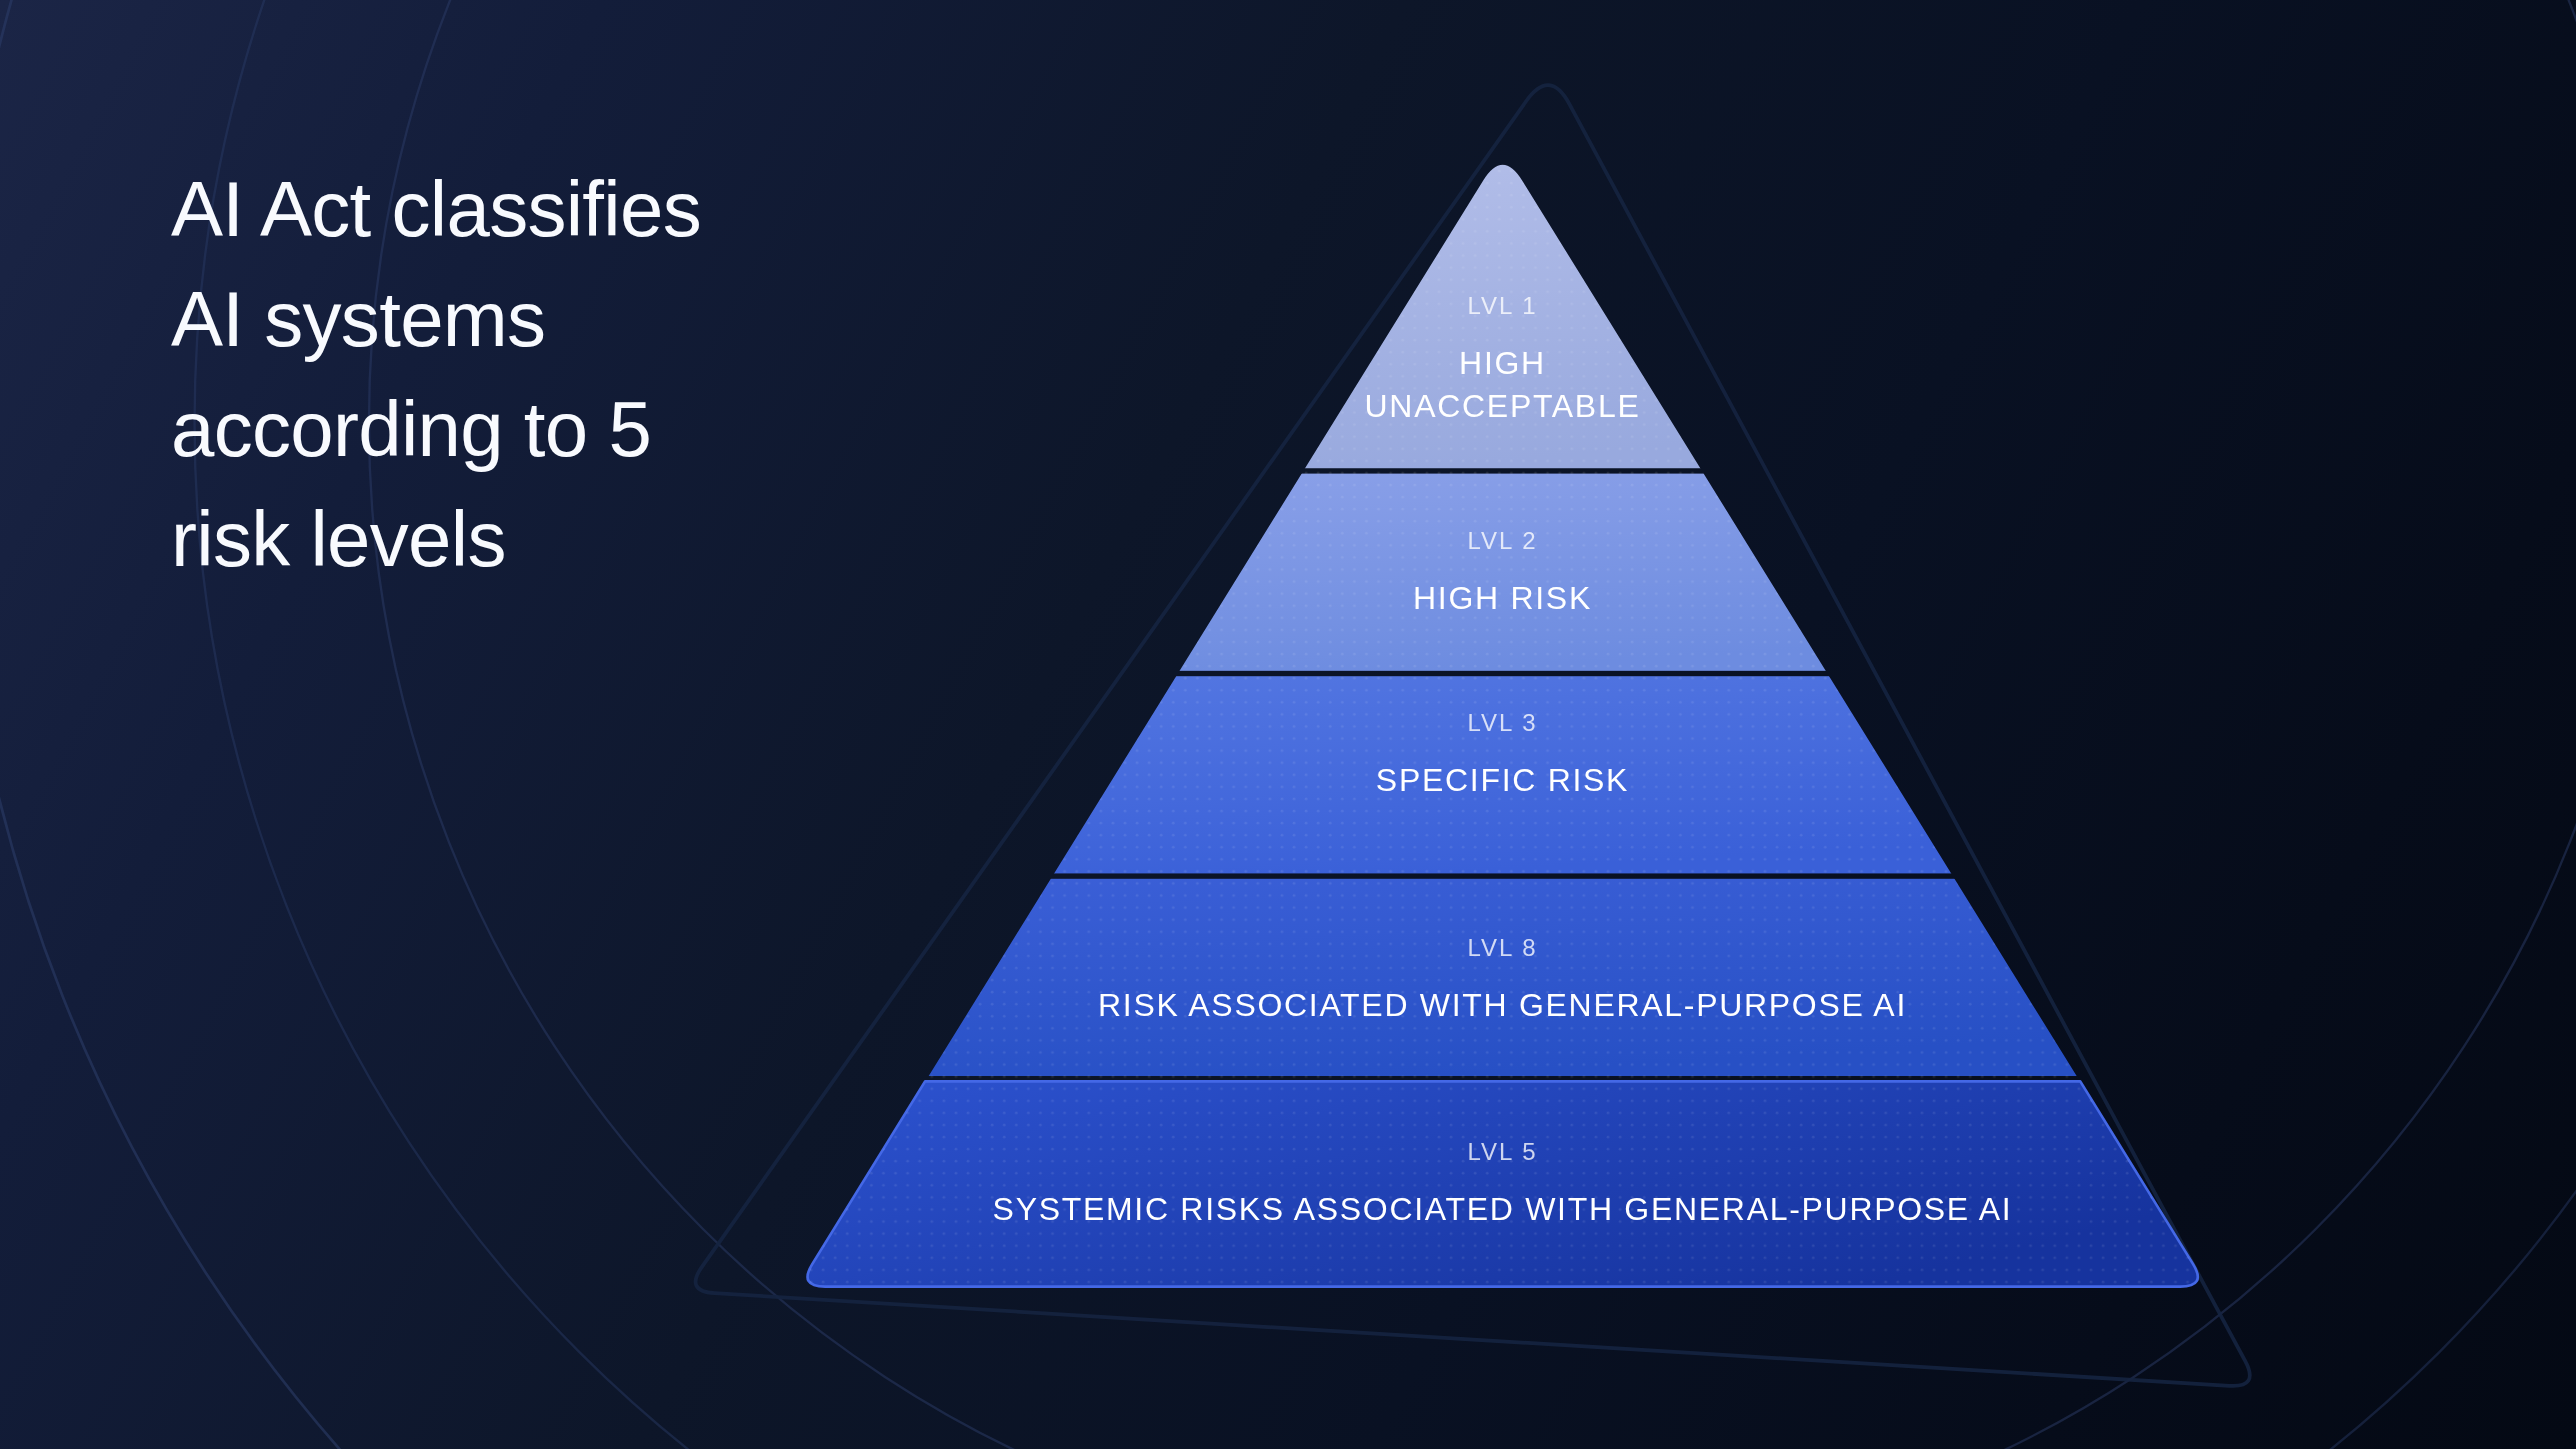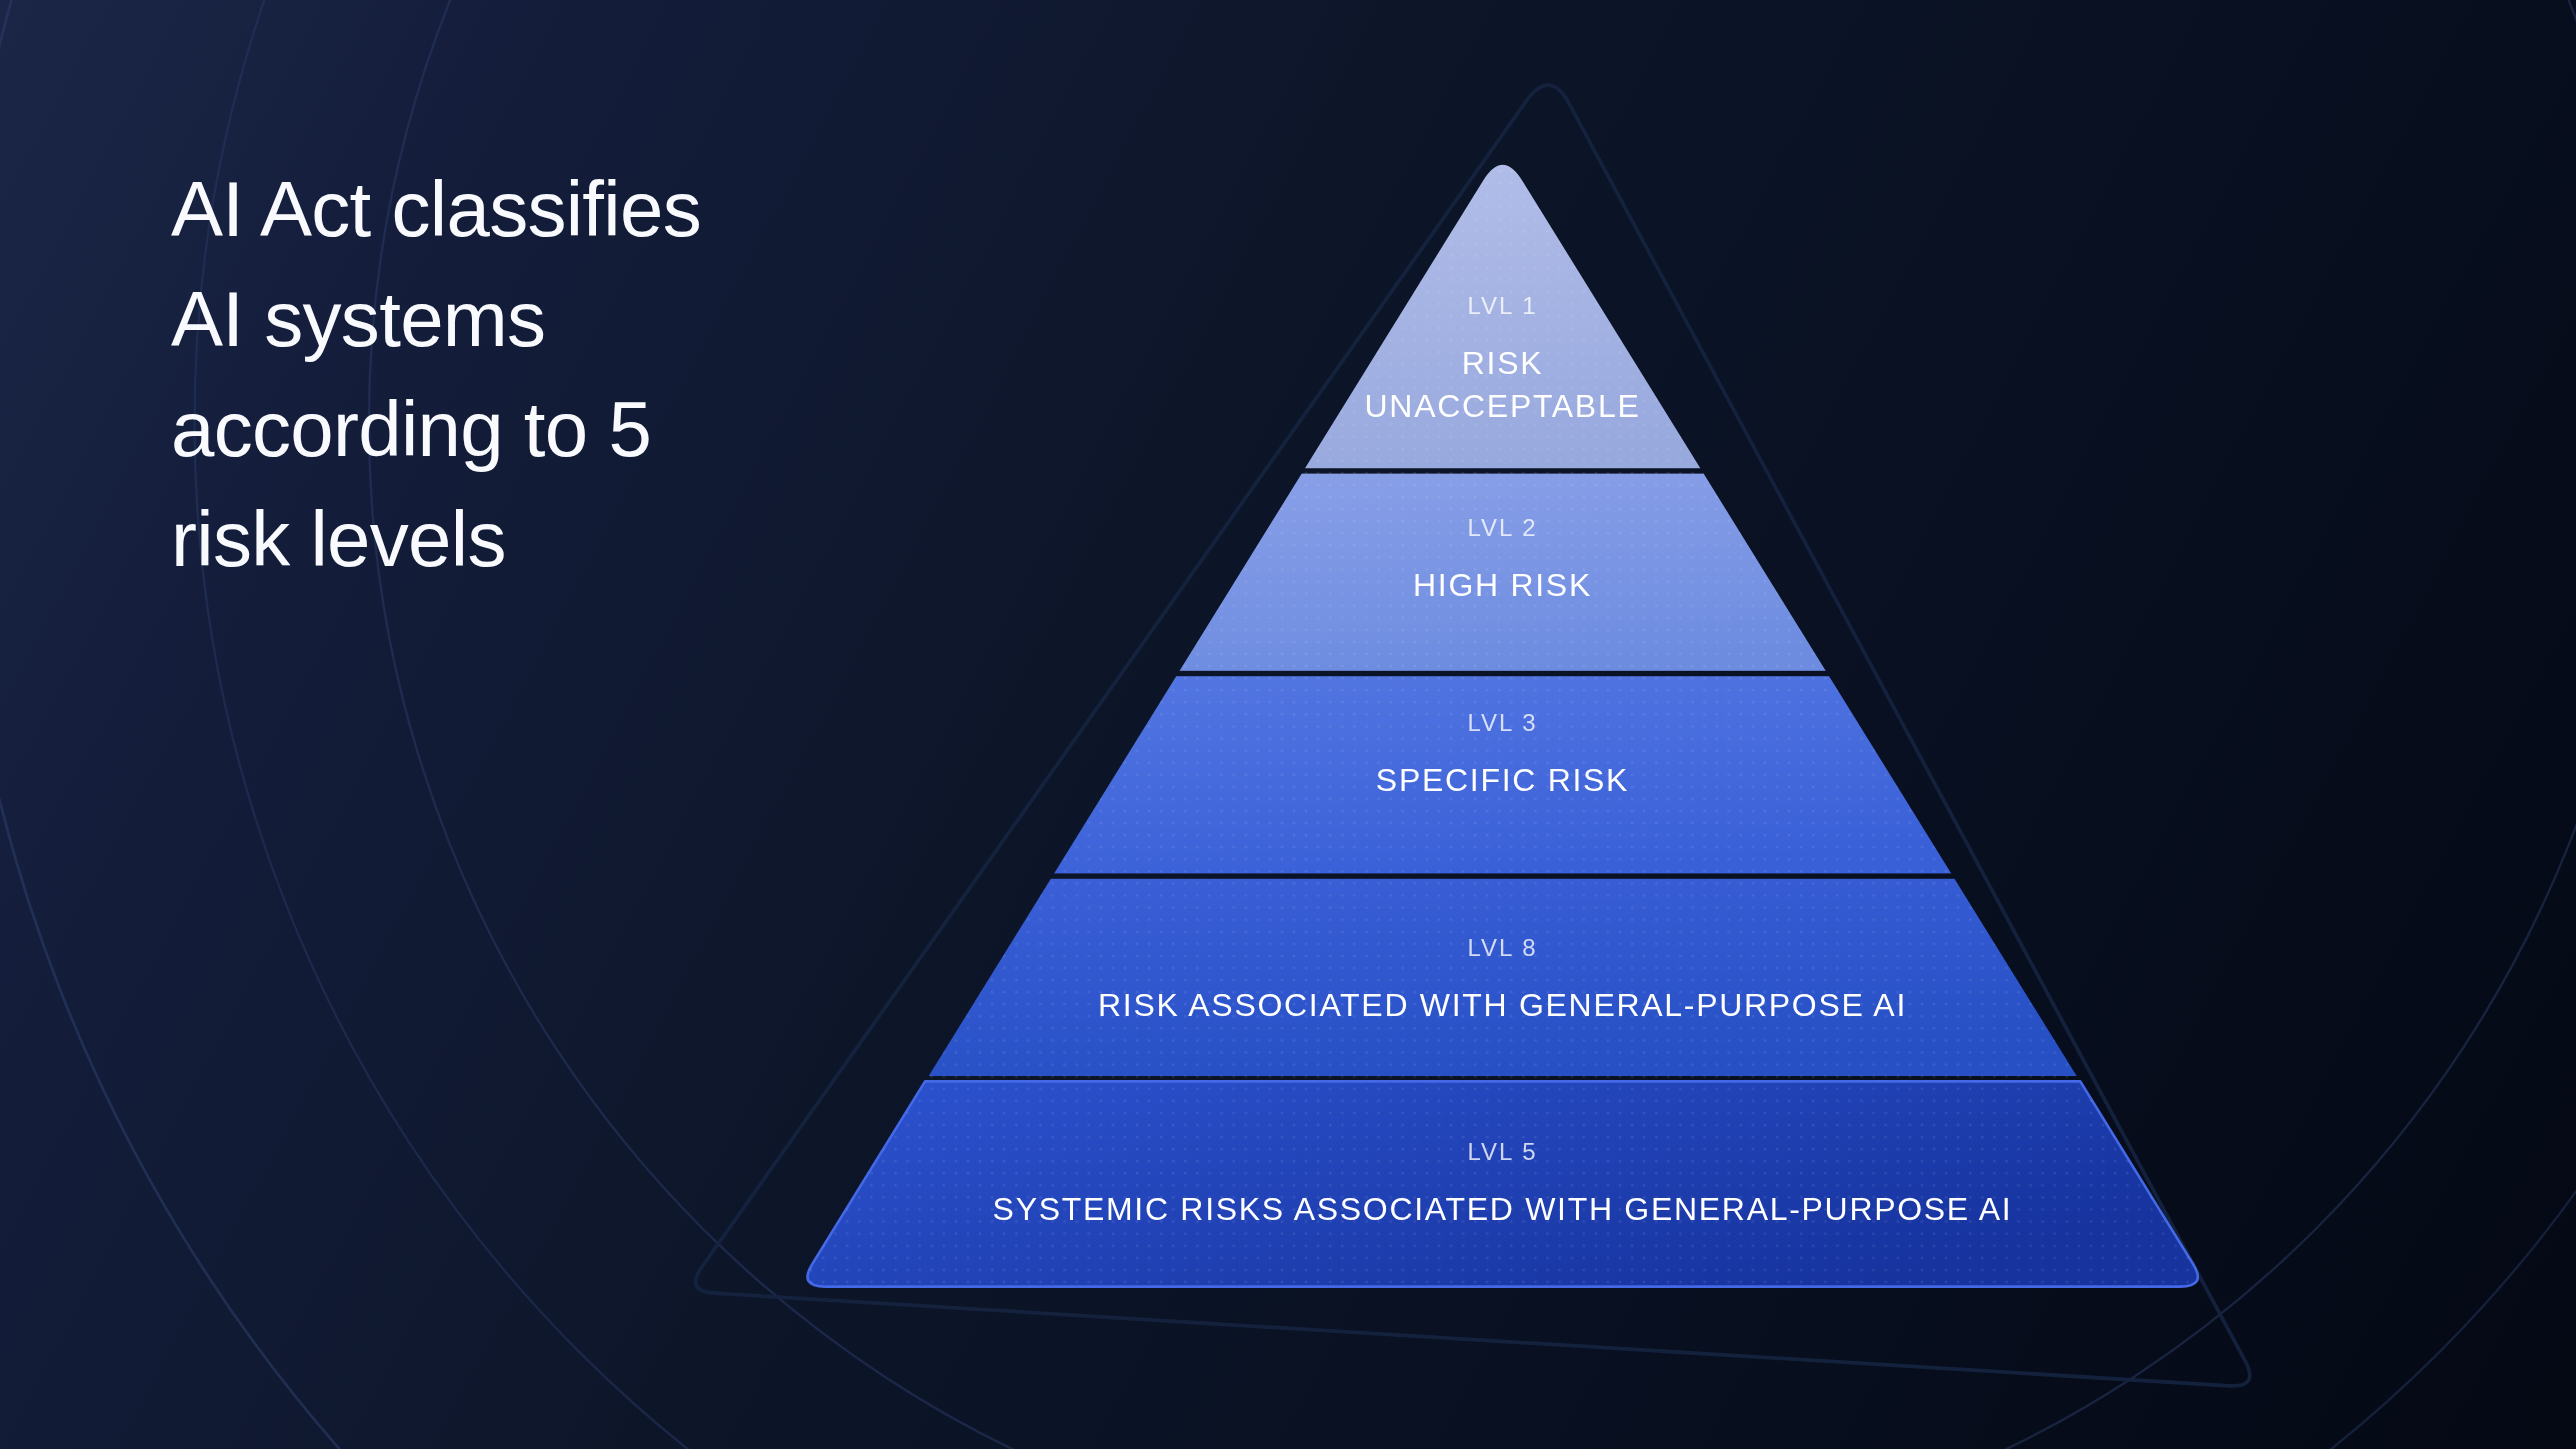--- a/index.html
+++ b/index.html
@@ -45,21 +45,21 @@
   }
   .lvl-block .lvl-title {
     font-size: 32px;
     line-height: 43px;
     letter-spacing: 1.7px;
     font-weight: 400;
     color: #ffffff;
     white-space: pre-line;
   }
   .lb1 { top: 292px; }
-  .lb2 { top: 514px; text-align: center; }
+  .lb2 { top: 527px; text-align: center; }
   .lb3 { top: 709px; }
   .lb4 { top: 934px; }
   .lb5 { top: 1138px; }
 </style>
 </head>
 <body>
 
 <div class="stage">
 
   <svg width="2576" height="1449" viewBox="0 0 3840 2160">
@@ -112,21 +112,21 @@
     <rect x="1100" y="200" width="2280" height="1760" fill="url(#dots)" clip-path="url(#pyr)"></rect>
   </svg>
 
   <h1 class="title">AI Act classifies
 AI systems
 according to 5
 risk levels</h1>
 
   <div class="lvl-block lb1">
     <div class="lvl">LVL 1</div>
-    <div class="lvl-title">RISK
+    <div class="lvl-title">HIGH
 UNACCEPTABLE</div>
   </div>
   <div class="lvl-block lb2">
     <div class="lvl">LVL 2</div>
     <div class="lvl-title">HIGH RISK</div>
   </div>
   <div class="lvl-block lb3">
     <div class="lvl">LVL 3</div>
     <div class="lvl-title">SPECIFIC RISK</div>
   </div>

